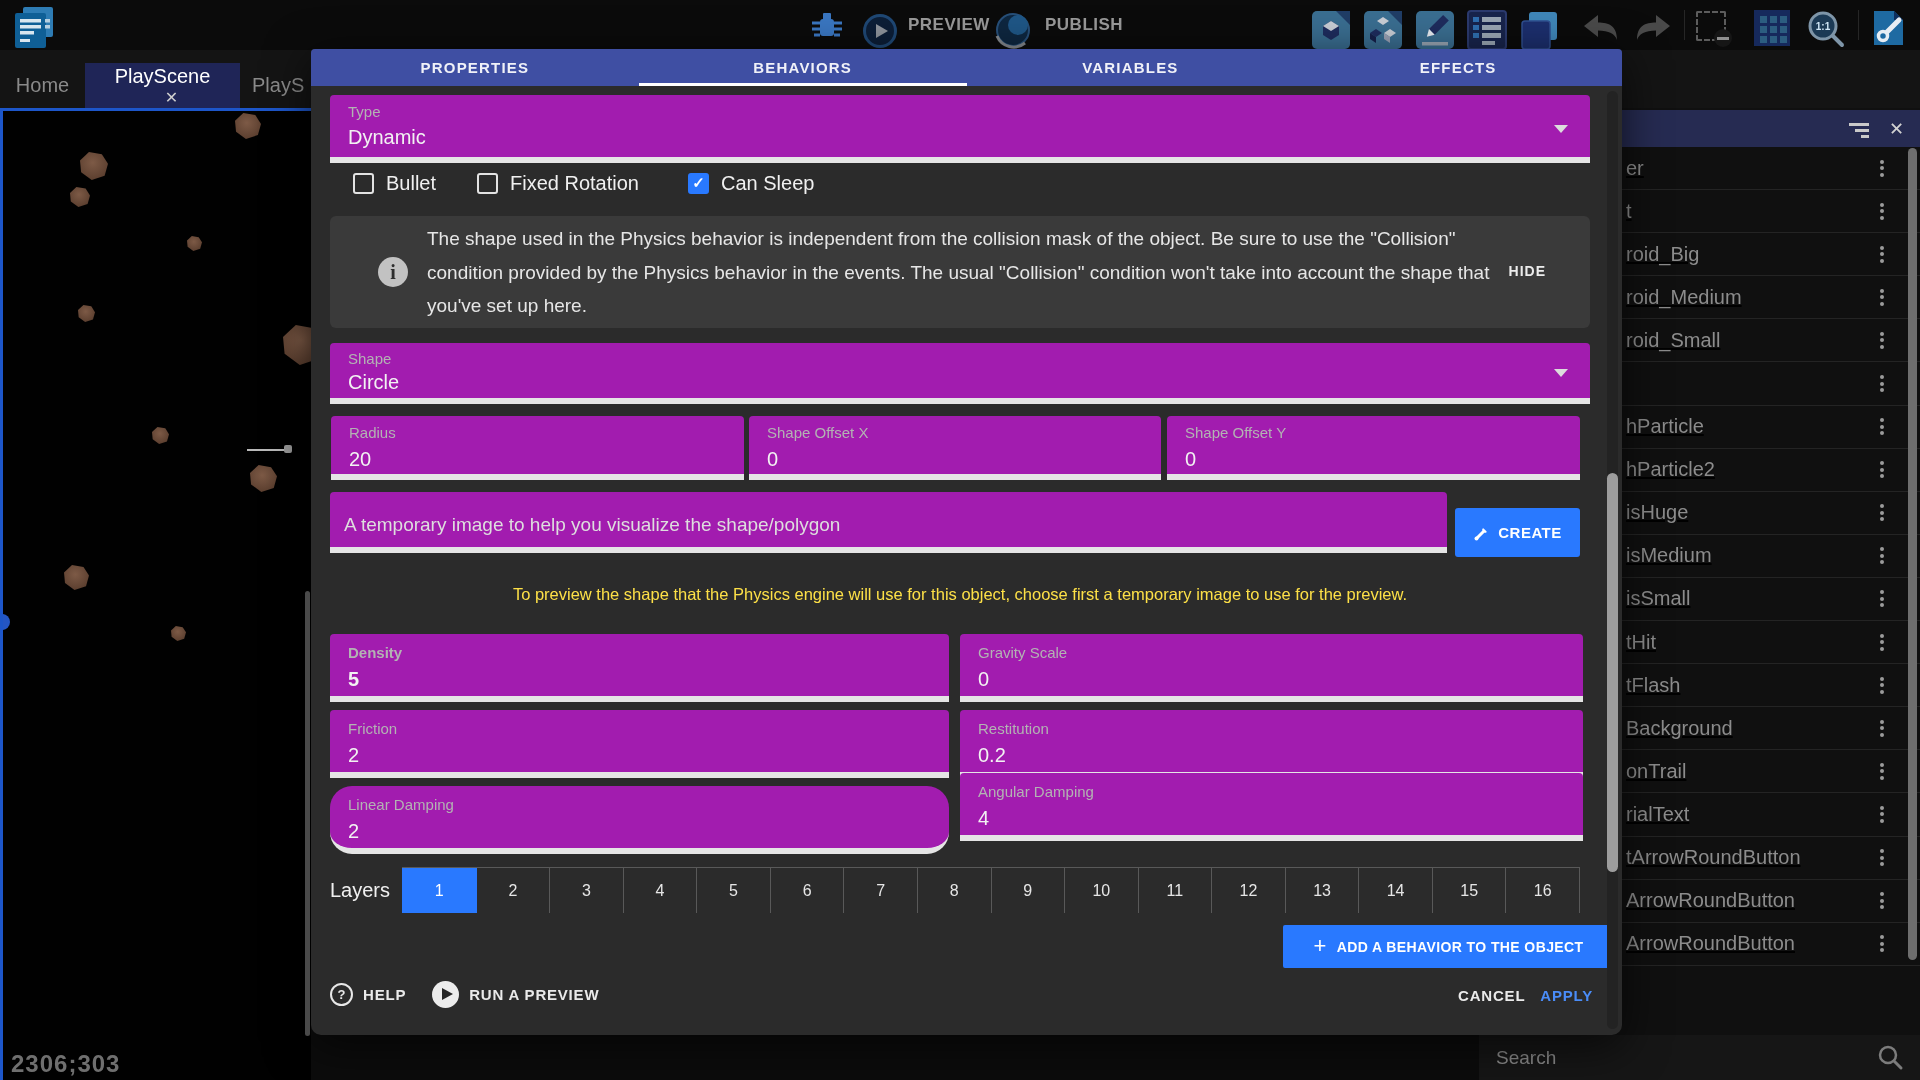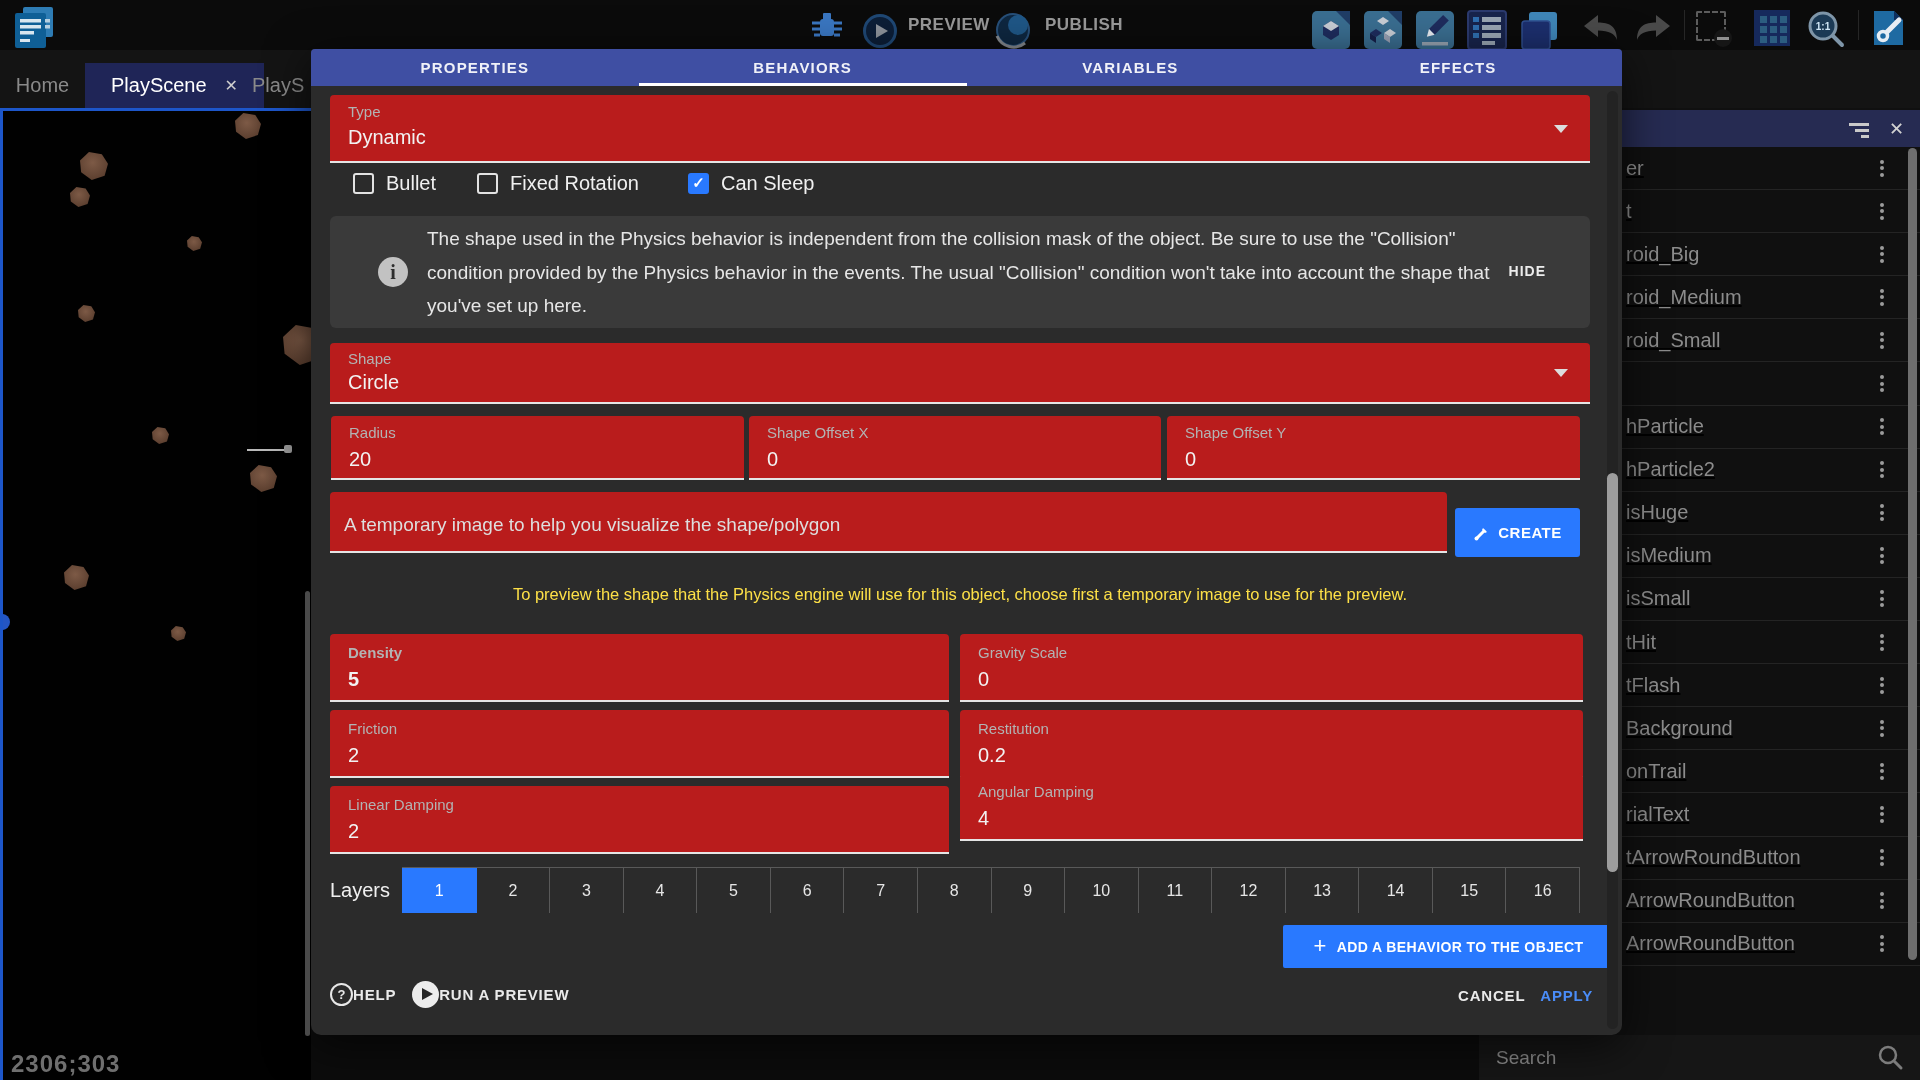--- a/index.html
+++ b/index.html
@@ -32,21 +32,21 @@
   .dots{position:absolute;right:36px;top:50%;transform:translateY(-50%);}
   .dots i{display:block;width:4px;height:4px;border-radius:50%;background:#9b9b9b;margin:2.5px 0;}
   .sb-scroll{position:absolute;right:3px;top:40px;width:9px;height:812px;background:#6e6e6e;border-radius:5px;}
   .sb-search{position:absolute;left:0;right:0;bottom:0;height:45px;background:#161616;display:flex;align-items:center;padding-left:17px;font-size:19px;color:#8a8a8a;}
   .sb-search svg{position:absolute;right:16px;top:9px;}
   
   .dialog{position:absolute;left:311px;top:49px;width:1311px;height:986px;background:#2b2b2b;border-radius:4px 4px 10px 10px;box-shadow:0 10px 45px rgba(0,0,0,.65);}
   .dlg-tabs{position:absolute;left:0;top:0;right:0;height:37px;background:var(--tabbar,#3f4fa3);display:flex;border-radius:4px 4px 0 0;}
   .dlg-tab{flex:1;display:flex;align-items:center;justify-content:center;color:rgba(255,255,255,.92);font-size:15px;font-weight:700;letter-spacing:1.2px;position:relative;}
   .dlg-tab.active::after{content:'';position:absolute;left:0;right:0;bottom:0;height:3px;background:#fff;}
-  .fld{position:absolute;background:#b91c1c;border-bottom:2px solid #e5e5e5;border-radius:4px 4px 0 0;box-sizing:border-box;padding-left:16px;}
+  .fld{position:absolute;background:#a21caf;border-bottom:6px solid #e5e5e5;border-radius:4px 4px 0 0;box-sizing:border-box;padding-left:16px;}
   .fld-label{position:absolute;left:18px;top:8px;font-size:15px;color:#b3b3b3;}
   .fld-value{position:absolute;left:18px;top:31px;font-size:20px;color:#f2f2f2;}
   .caret{position:absolute;right:22px;top:30px;width:0;height:0;border-left:7px solid transparent;border-right:7px solid transparent;border-top:8px solid #dcdcdc;}
   .cbgroup{position:absolute;display:flex;align-items:center;gap:12px;height:24px;}
   .cb{width:21px;height:21px;border:2px solid #e3e3e3;border-radius:3px;box-sizing:border-box;}
   .cb.checked{background:var(--accent,#2979ff);border-color:var(--accent,#2979ff);display:flex;align-items:center;justify-content:center;}
   .cb.checked::after{content:"✓";color:#fff;font-size:15px;font-weight:700;}
   .cblabel{font-size:20px;color:#f0f0f0;}
   .note{position:absolute;left:19px;top:167px;width:1260px;height:112px;background:#3a3a3a;border-radius:6px;box-sizing:border-box;}
   .note-icon{position:absolute;left:48px;top:41px;width:30px;height:30px;border-radius:50%;background:#c2c2c2;display:flex;align-items:center;justify-content:center;}
@@ -56,21 +56,21 @@
   .temp-text{position:absolute;left:14px;top:22px;font-size:19px;color:#dedede;}
   .btn-create{position:absolute;left:1144px;top:459px;width:125px;height:49px;background:var(--accent,#2979ff);border-radius:3px;display:flex;align-items:center;justify-content:center;gap:9px;color:#fff;font-size:15px;font-weight:700;letter-spacing:.5px;}
   .hint{position:absolute;left:19px;top:536px;width:1260px;text-align:center;font-size:16.5px;color:#fde047;}
   .layers-label{position:absolute;left:19px;top:830px;font-size:20px;color:#f0f0f0;}
   .layers-group{position:absolute;left:91px;top:818px;width:1178px;height:46px;display:flex;border-top:1px solid #595959;box-sizing:border-box;}
   .layer-cell{flex:1;display:flex;align-items:center;justify-content:center;font-size:16px;color:#e6e6e6;border-right:1px solid #595959;box-sizing:border-box;}
   .layer-cell:first-child{border-left:1px solid #595959;}
   .layer-cell.active{background:var(--accent,#2979ff);border-color:var(--accent,#2979ff);color:#fff;}
   .btn-add{position:absolute;left:972px;top:876px;width:331px;height:43px;background:var(--accent,#2979ff);border-radius:2px;display:flex;align-items:center;justify-content:center;gap:10px;color:#fff;font-size:14px;font-weight:700;letter-spacing:.4px;}
   .btn-add::before{content:"+";font-size:22px;font-weight:400;margin-top:-2px;}
-  .footer-left{position:absolute;left:19px;bottom:27px;display:flex;align-items:center;}
+  .footer-left{position:absolute;left:19px;bottom:27px;display:flex;align-items:center;gap:10px;}
   .help-icon{width:23px;height:23px;border-radius:50%;border:2px solid #e8e8e8;display:flex;align-items:center;justify-content:center;box-sizing:border-box;}
   .help-icon::after{content:"?";color:#e8e8e8;font-size:13px;font-weight:700;}
   .run-icon{width:27px;height:27px;border-radius:50%;background:#ececec;position:relative;margin-left:16px;}
   .run-icon::after{content:'';position:absolute;left:10px;top:7px;border-left:11px solid #262626;border-top:6.5px solid transparent;border-bottom:6.5px solid transparent;}
   .foot-label{font-size:15px;font-weight:600;letter-spacing:.8px;color:#eaeaea;}
   .footer-right{position:absolute;right:29px;bottom:31px;display:flex;align-items:center;gap:15px;}
   .apply{color:var(--apply,#4a8cf7);}
   .dlg-track{position:absolute;left:1296px;top:42px;width:11px;height:938px;background:#232323;border-radius:6px;z-index:8;}
   .dlg-thumb{position:absolute;left:0;top:382px;width:11px;height:399px;background:#9d9d9d;border-radius:6px;}
   
@@ -206,21 +206,21 @@
           <circle cx="15" cy="28" r="4.5" fill="none" stroke="#e8eef4" stroke-width="3.5"></circle>
           <line x1="19" y1="24" x2="31" y2="12" stroke="#e8eef4" stroke-width="5" stroke-linecap="round"></line>
         </svg>
     </span>
   </div>
 
   <div class="tabbar">
     <div class="wtab" style="left:0;width:85px;">
         <span>Home</span>
       </div>
-    <div class="wtab active" style="left:85px;width:179px;">
+    <div class="wtab active" style="left:85px;width:155px;flex-direction:column;">
       <span>PlayScene</span>
       <span class="tclose">✕</span>
     </div>
     <div class="wtab" style="left:252px;width:60px;overflow:hidden;justify-content:flex-start;">
         <span>PlayS</span>
       </div>
   </div>
 
   <div class="canvas">
     <div style="position:absolute;inset:0;">
@@ -490,21 +490,21 @@
       <span class="fld-value" style="top:34px;">0</span>
     </div>
     <div class="fld" style="left:19px;top:661px;width:619px;height:68px;">
       <span class="fld-label" style="top:10px;">Friction</span>
       <span class="fld-value" style="top:34px;">2</span>
     </div>
     <div class="fld" style="left:649px;top:661px;width:623px;height:68px;">
       <span class="fld-label" style="top:10px;">Restitution</span>
       <span class="fld-value" style="top:34px;">0.2</span>
     </div>
-    <div class="fld" style="left:19px;top:737px;width:619px;height:68px;">
+    <div class="fld" style="left:19px;top:737px;width:619px;height:68px;border-radius:22px;">
       <span class="fld-label" style="top:10px;">Linear Damping</span>
       <span class="fld-value" style="top:34px;">2</span>
     </div>
     <div class="fld" style="left:649px;top:724px;width:623px;height:68px;">
       <span class="fld-label" style="top:10px;">Angular Damping</span>
       <span class="fld-value" style="top:34px;">4</span>
     </div>
 
     <div class="layers-label">Layers</div>
     <div class="layers-group">

